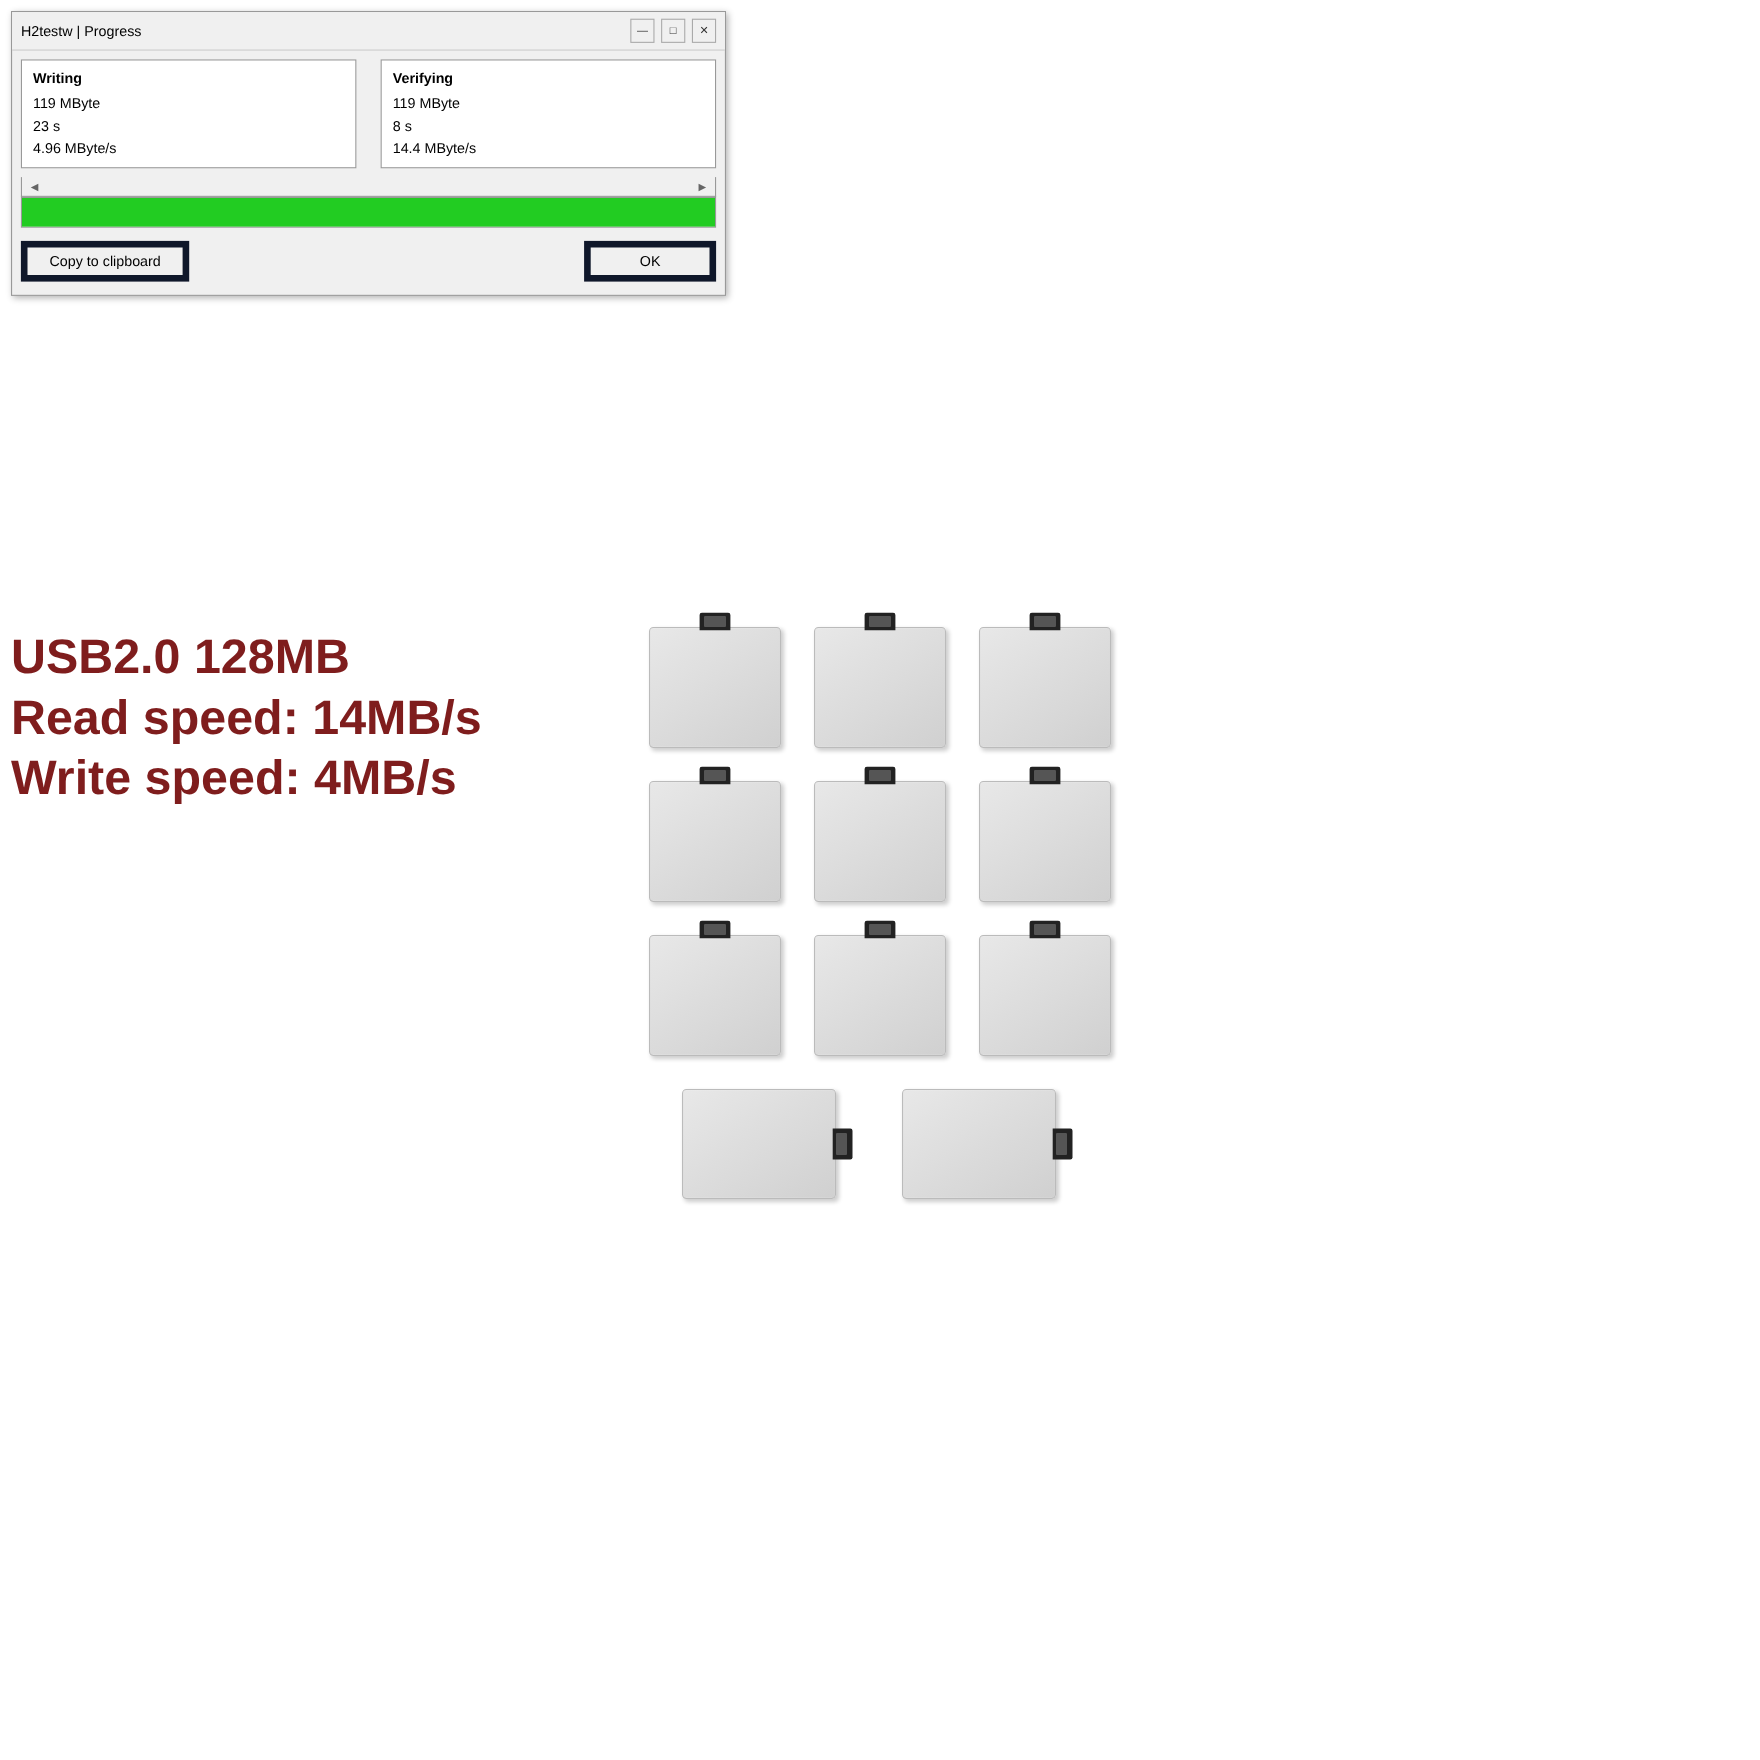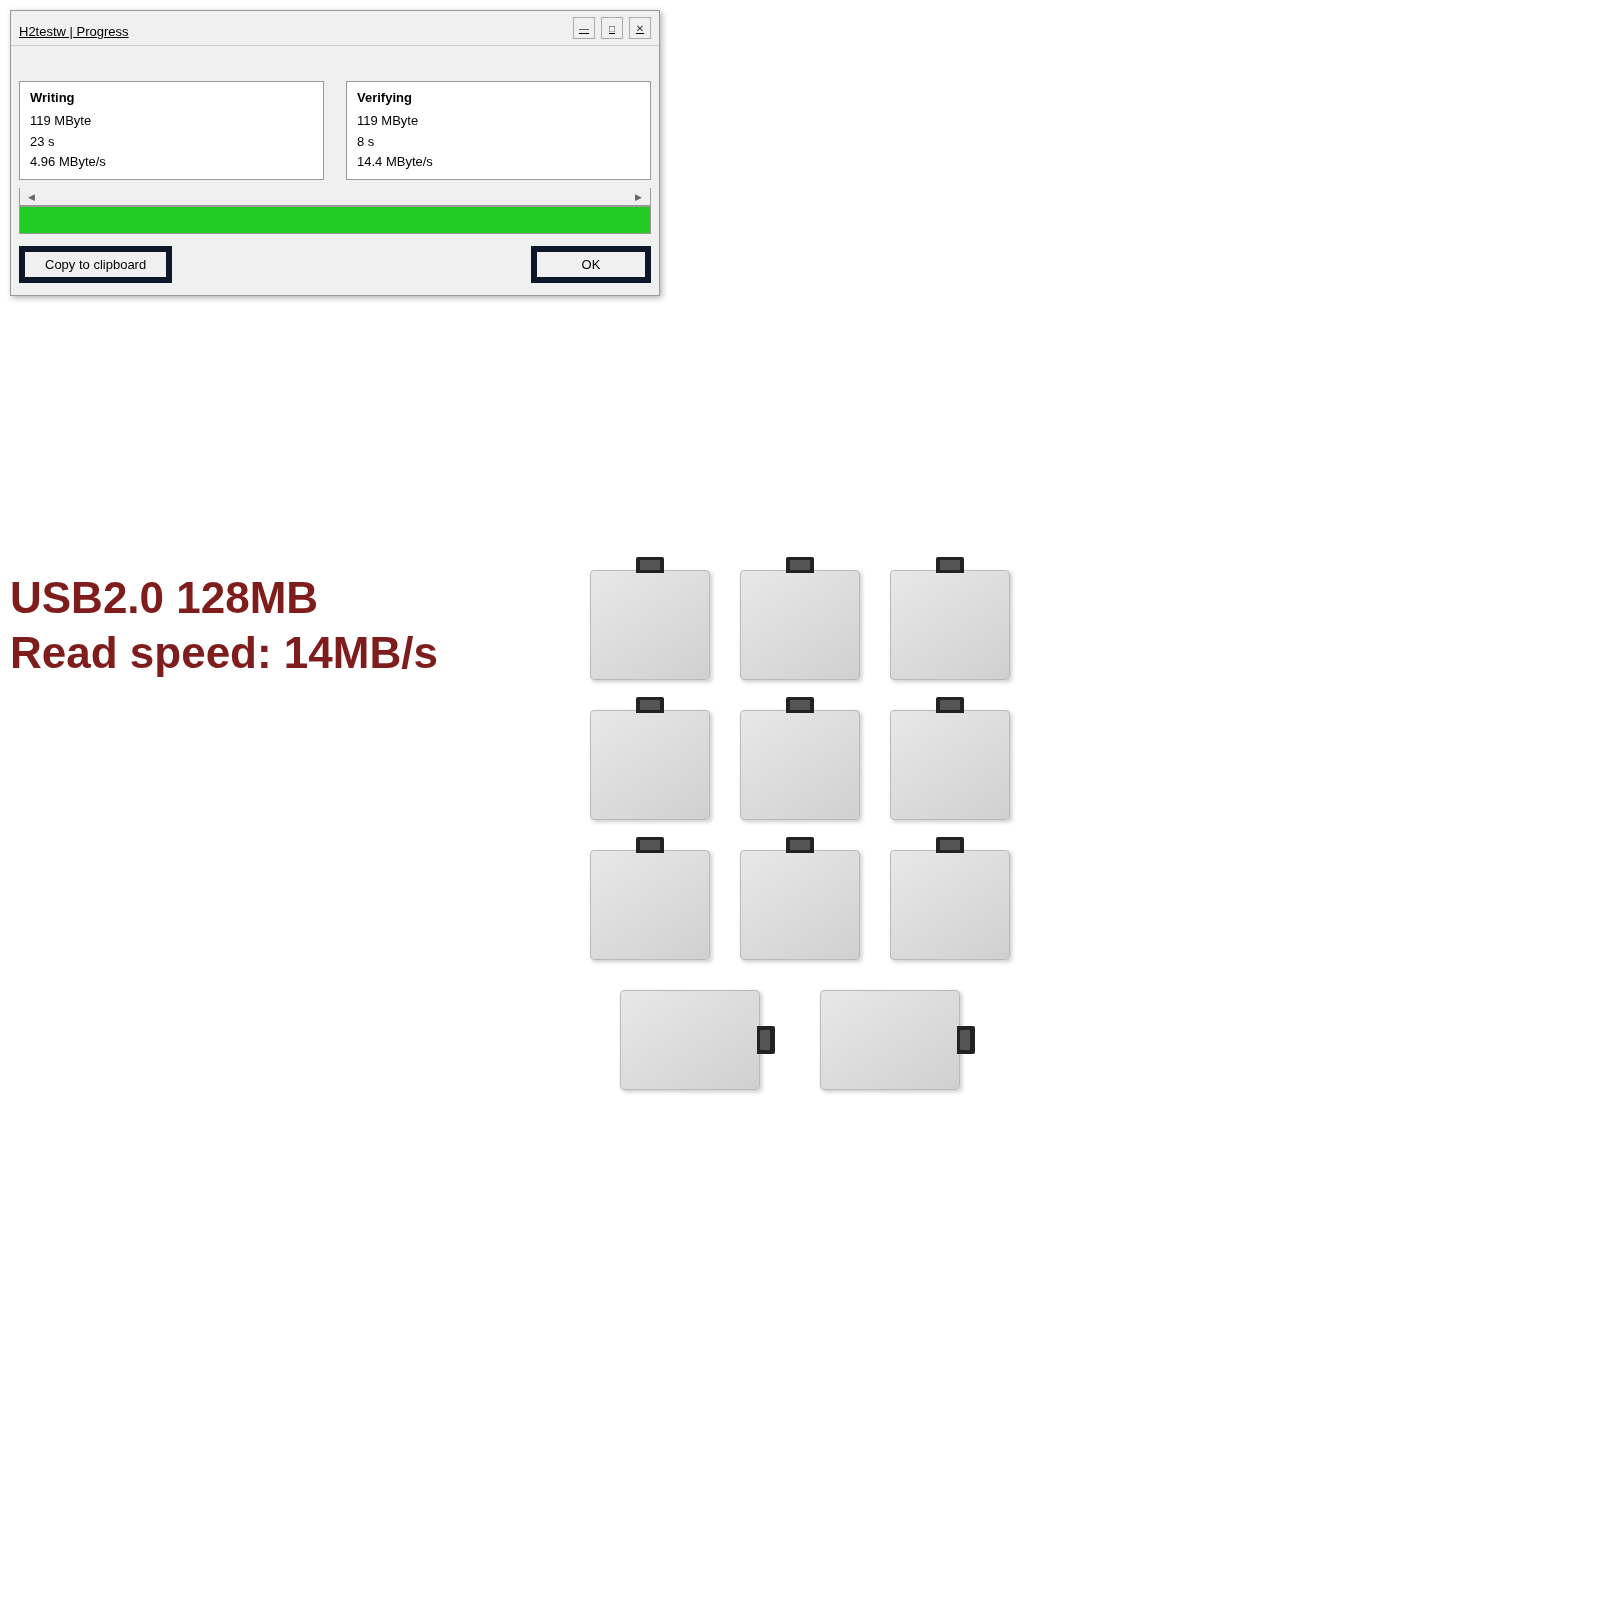--- a/index.html
+++ b/index.html
@@ -18,28 +18,27 @@
       position: absolute;
       top: 10px;
       left: 10px;
       width: 650px;
       background: #f0f0f0;
       border: 1px solid #999;
       box-shadow: 2px 2px 6px rgba(0,0,0,0.3);
     }
     .title-bar {
       display: flex;
-      align-items: flex-end;
+      align-items: center;
       justify-content: space-between;
       background: #f0f0f0;
       padding: 6px 8px;
       border-bottom: 1px solid #ccc;
       font-size: 13px;
       font-weight: 400;
-      text-decoration: underline;
     }
     .title-bar-controls {
       display: flex;
       gap: 6px;
     }
     .title-btn {
       width: 22px;
       height: 22px;
       background: #f0f0f0;
       border: 1px solid #aaa;
@@ -52,21 +51,20 @@
     }
     .window-body {
       padding: 8px;
     }
 
     
     .stats-row {
       display: flex;
       gap: 22px;
       margin-bottom: 8px;
-      margin-top: 27px;
     }
     .stats-panel {
       flex: 1;
       border: 1px solid #999;
       padding: 6px 10px;
       background: #fff;
       font-size: 13px;
       line-height: 1.6;
     }
     .stats-panel-title {
@@ -263,20 +261,21 @@
     <div class="bottom-bar">
       <button class="win-btn">Copy to clipboard</button>
       <button class="win-btn">OK</button>
     </div>
   </div>
 </div>
 
 <div class="info-section">
   <div class="info-line">USB2.0  128MB</div>
   <div class="info-line">Read speed: 14MB/s</div>
+  <div class="info-line">Write speed: 4MB/s</div>
 </div>
 
 <div class="usb-grid">
 
   <div class="usb-card" style="top:30px; left:10px;">
     <div class="usb-plug"></div>
   </div>
   <div class="usb-card" style="top:30px; left:160px;">
     <div class="usb-plug"></div>
   </div>

